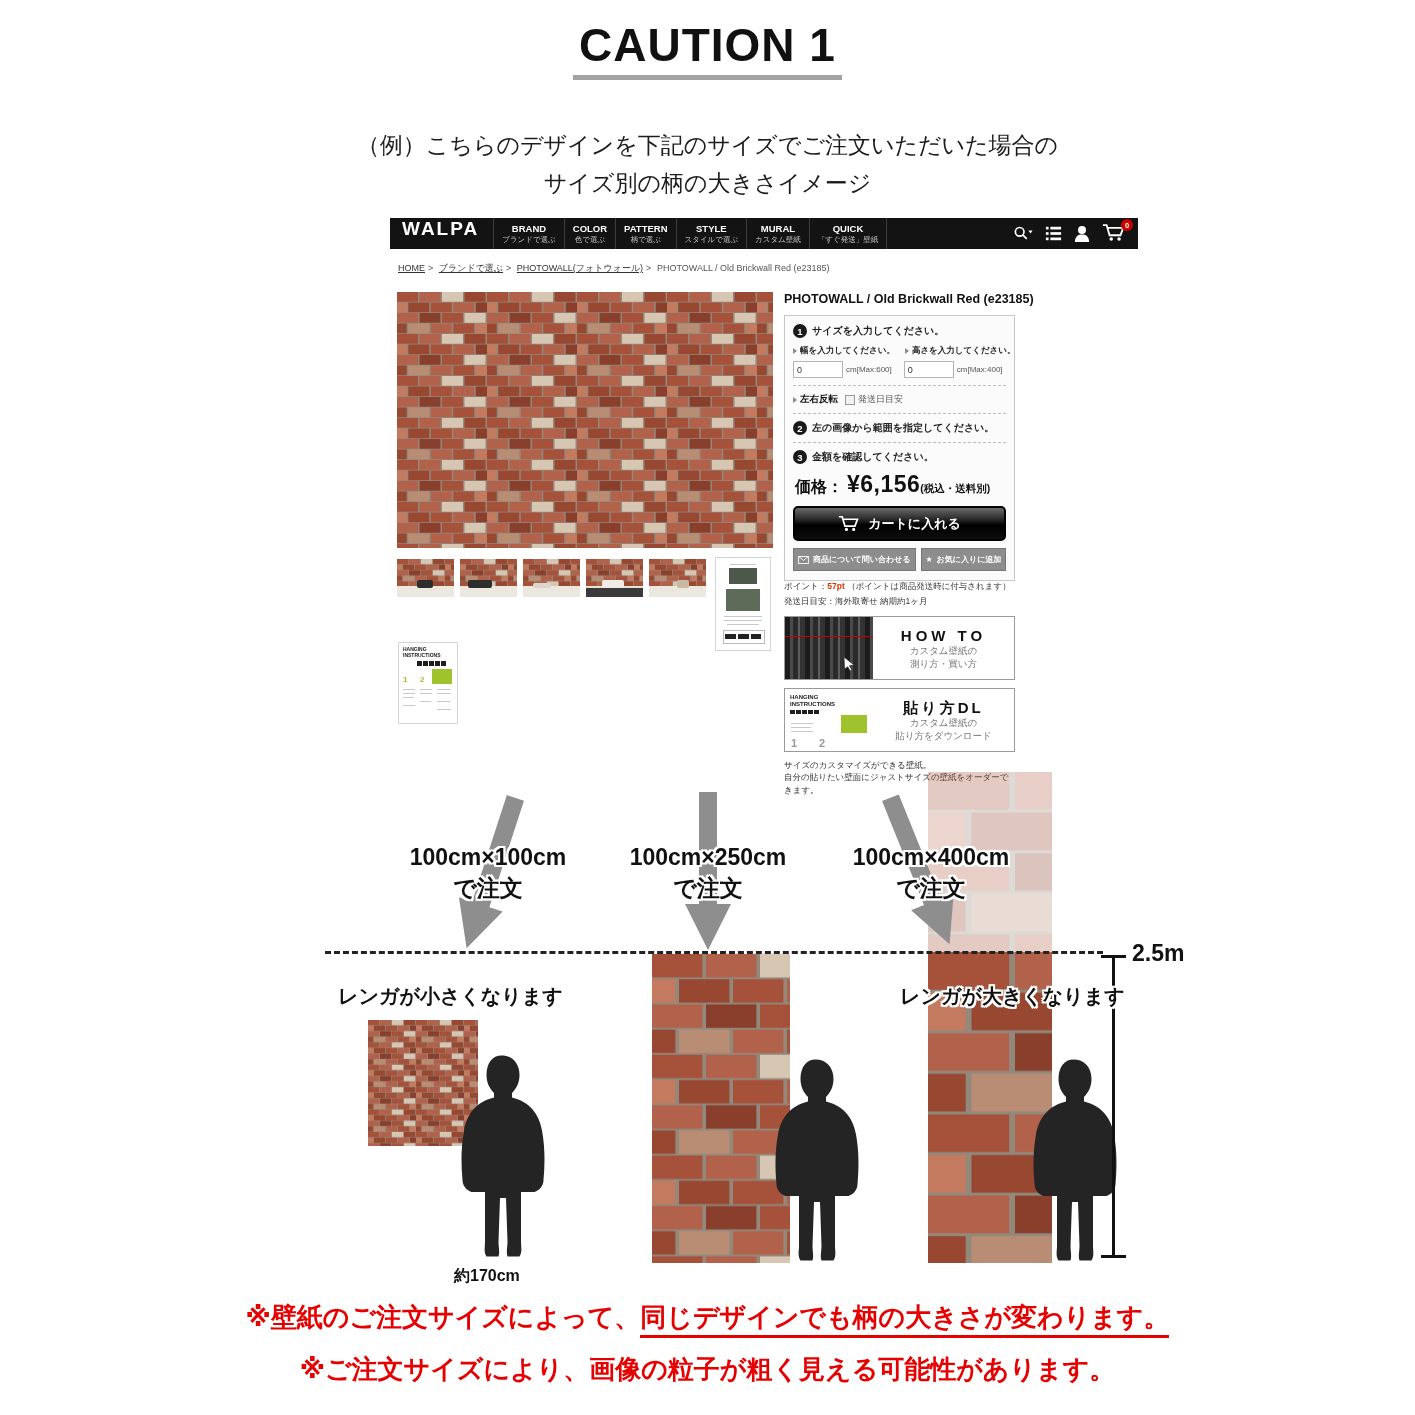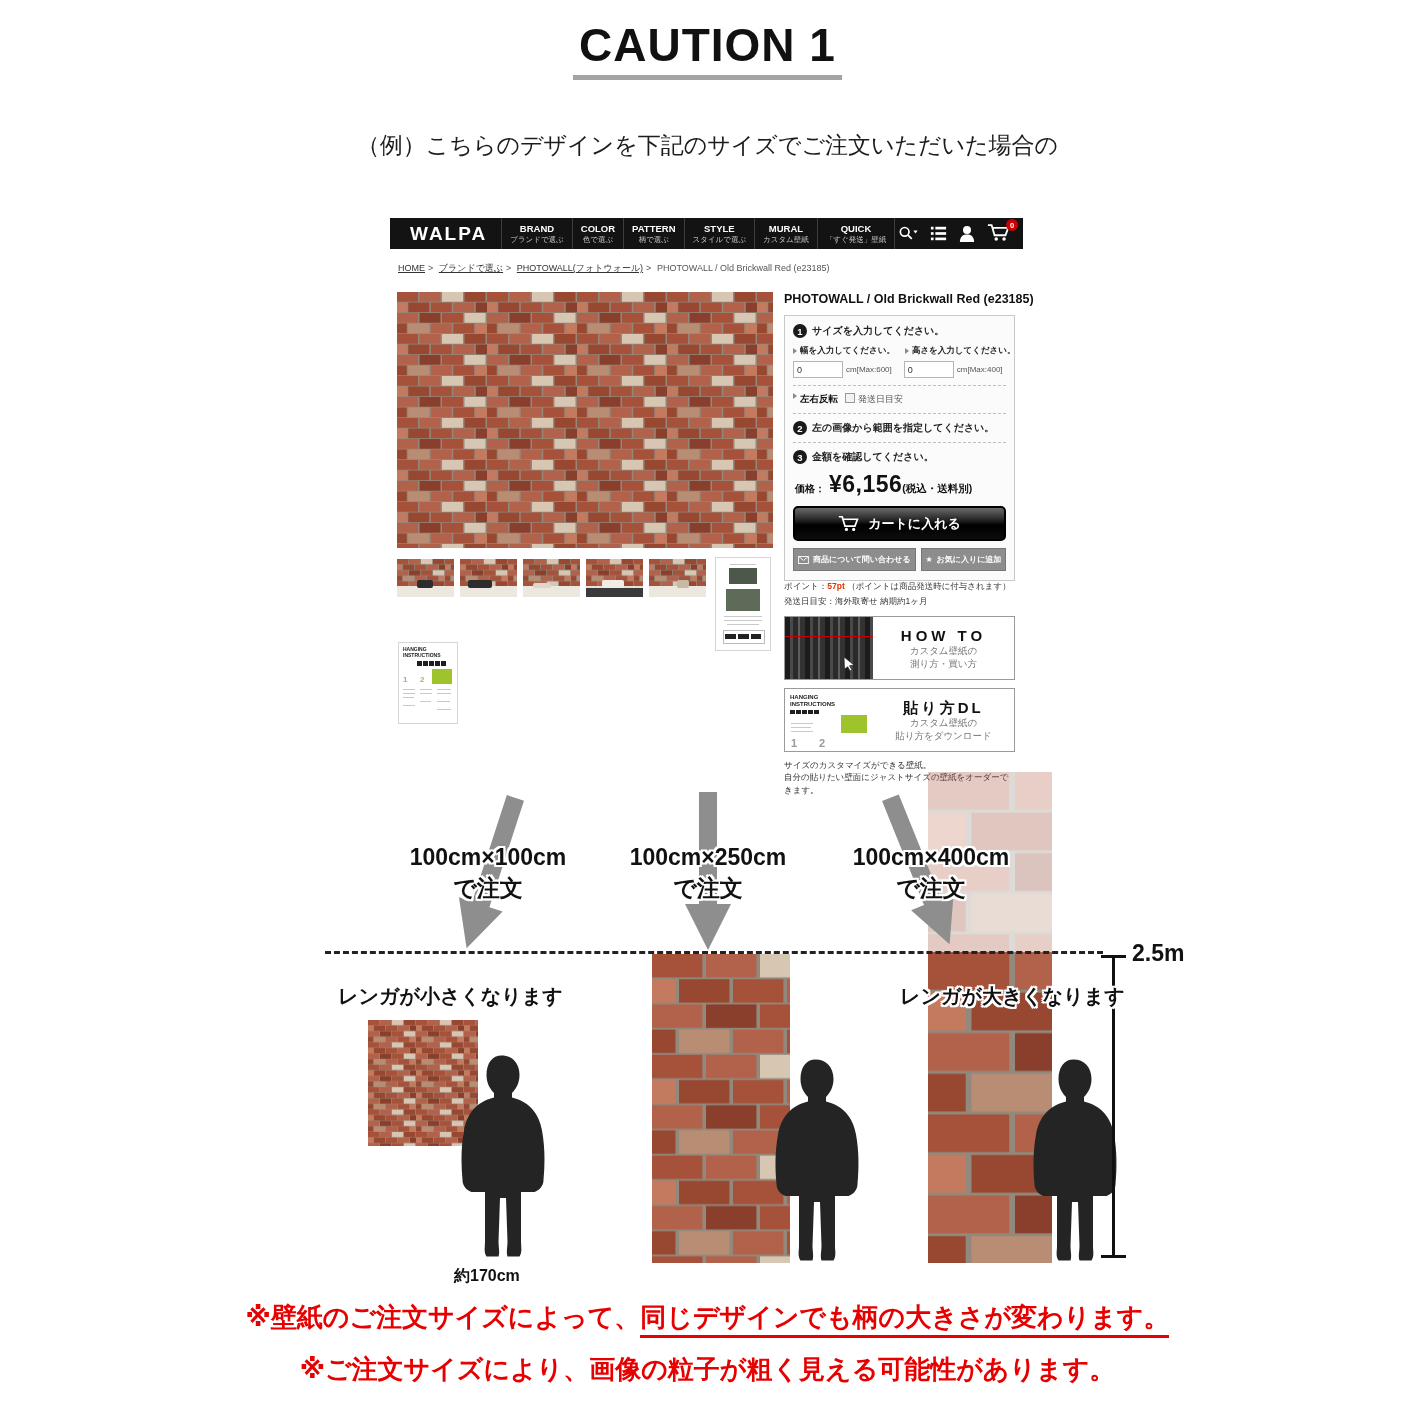--- a/index.html
+++ b/index.html
@@ -6,21 +6,21 @@
   body{font-family:"Liberation Sans","DejaVu Sans",sans-serif;color:#111;}
   #canvas{position:relative;width:1415px;height:1415px;background:#fff;overflow:hidden;}
   .abs{position:absolute;}
   .ctr{width:100%;text-align:center;}
   .halo{text-shadow:-2px -2px 0 #fff,2px -2px 0 #fff,-2px 2px 0 #fff,2px 2px 0 #fff,0 -2px 0 #fff,0 2px 0 #fff,-2px 0 0 #fff,2px 0 0 #fff;}
   
   .big-title{font-size:46px;font-weight:bold;letter-spacing:1px;display:inline-block;border-bottom:5px solid #a3a3a3;padding:0 6px 3px 6px;}
   .subtitle{font-size:23px;color:#1c1c1c;line-height:1.7;}
   
   #shop{left:390px;top:218px;width:635px;height:546px;font-size:9px;}
-  .shop-header{position:absolute;left:0;top:0;width:625px;height:31px;background:#131313;display:flex;align-items:center;padding-left:8px;}
+  .shop-header{position:absolute;left:0;top:0;width:748px;height:31px;background:#131313;display:flex;}
   .logo{color:#fff;font-size:19px;font-weight:bold;letter-spacing:2px;padding:0 14px 0 12px;}
   .nav{display:flex;height:100%;align-items:stretch;}
   .nav-item{display:flex;flex-direction:column;align-items:center;justify-content:center;padding:0 8px;border-left:1px solid #3d3d3d;cursor:pointer;}
   .nav-item:last-child{border-right:1px solid #3d3d3d;}
   .nav-item .l1{font-size:9.5px;font-weight:bold;color:#fff;line-height:1.25;white-space:nowrap;}
   .nav-item .l2{font-size:7.5px;color:#c9c9c9;line-height:1.25;white-space:nowrap;}
   .hicons{display:flex;align-items:center;gap:12px;margin-left:auto;padding-right:12px;}
   .cartwrap{position:relative;}
   .badge{position:absolute;right:-7px;top:-4px;width:12px;height:12px;border-radius:50%;background:#cc0000;color:#fff;font-size:7.5px;font-weight:bold;display:flex;align-items:center;justify-content:center;}
   .crumbs{position:absolute;left:8px;top:44px;font-size:9px;color:#555;white-space:nowrap;}
@@ -33,21 +33,21 @@
   .formbox{border:1px solid #c8c8c8;background:#fbfbfb;padding:8px 8px 9px 8px;}
   .srow{display:flex;align-items:center;gap:5px;font-size:10px;font-weight:bold;color:#222;}
   .scircle{flex:0 0 auto;width:14px;height:14px;border-radius:50%;background:#1a1a1a;color:#fff;font-size:9.5px;font-weight:bold;display:inline-flex;align-items:center;justify-content:center;}
   .collbl{font-size:8.5px;font-weight:bold;color:#222;display:flex;align-items:center;white-space:nowrap;}
   .tri{width:0;height:0;border-left:4px solid #8a8a8a;border-top:3px solid transparent;border-bottom:3px solid transparent;display:inline-block;margin-right:3px;flex:0 0 auto;}
   .finput{width:42px;height:15px;border:1px solid #b5b5b5;font-size:9px;padding:0 3px;background:#fff;color:#333;font-family:inherit;}
   .funit{font-size:8px;color:#555;margin-left:3px;white-space:nowrap;}
   .fdash{border-top:1px dashed #bdbdbd;margin:7px 0;}
   .chk{width:8px;height:8px;border:1px solid #999;background:#f2f2f2;display:inline-block;margin:0 3px 0 7px;}
   .price-row{display:flex;align-items:baseline;margin:7px 0 8px 2px;white-space:nowrap;}
-  .price-lbl{font-size:10px;font-weight:bold;}
+  .price-lbl{font-size:16px;font-weight:bold;}
   .price-amt{font-size:23px;font-weight:bold;letter-spacing:0.5px;margin-left:4px;}
   .price-note{font-size:10.5px;font-weight:bold;}
   .cartbtn{height:31px;border-radius:5px;background:linear-gradient(180deg,#6a6a6a 0%,#222 40%,#000 55%,#0d0d0d 100%);border:2px solid #000;color:#fff;display:flex;align-items:center;justify-content:center;gap:8px;font-size:13px;font-weight:bold;cursor:pointer;}
   .btnrow{display:flex;gap:5px;margin-top:7px;}
   .graybtn{background:#8d8d8d;border:1px solid #777;color:#fff;font-size:8px;font-weight:bold;display:flex;align-items:center;justify-content:center;gap:4px;height:21px;cursor:pointer;white-space:nowrap;}
   .points{font-size:8.5px;color:#333;margin-top:0;white-space:nowrap;}
   .red-pt{color:#dd3300;font-weight:bold;}
   .shipline{font-size:8.5px;color:#333;margin-top:3px;}
   .infobox{display:flex;border:1px solid #9a9a9a;height:62px;margin-top:8px;background:#fff;cursor:pointer;}
   .infobox .img{width:88px;height:100%;position:relative;overflow:hidden;flex:0 0 auto;}
@@ -117,20 +117,21 @@
       <pattern id="brickLarge" href="#brickTile" patternTransform="scale(2.9)"></pattern>
       <path id="personShape" d="M49 2 C56 2 61 7 61 15 C61 20 59 24 56 27 L56 30 C68 33 74 41 76 52 C78 63 78 74 77 85 C77 89 74 92 71 93 L62 93 L62 126 C62 130 63 133 61 136 L53 136 C52 133 53 130 53 126 L52 97 L48 97 L47 126 C47 130 48 133 47 136 L39 136 C37 133 38 130 38 126 L38 93 L29 93 C26 92 23 89 23 85 C22 74 22 63 24 52 C26 41 32 33 44 30 L44 27 C41 24 39 20 39 15 C39 7 43 2 49 2 Z"></path>
       <path id="arrowShape" d="M14 0 H32 V112 H46 L23 158 L0 112 H14 Z"></path>
     </defs>
   </svg>
 
   <div class="abs ctr" style="top:18px;">
     <span class="big-title">CAUTION 1</span>
   </div>
   <div class="abs ctr subtitle" style="top:126px;">（例）こちらのデザインを下記のサイズでご注文いただいた場合の</div>
+  <div class="abs ctr subtitle" style="top:164px;">サイズ別の柄の大きさイメージ</div>
 
   <div id="shop" class="abs">
 
     <div class="shop-header">
       <div class="logo">WALPA</div>
       <div class="nav">
         <div class="nav-item">
           <span class="l1">BRAND</span>
           <span class="l2">ブランドで選ぶ</span>
         </div>
@@ -219,21 +220,21 @@
               <span>高さを入力してください。</span>
             </span>
         </div>
         <div style="display:flex;align-items:center;margin-top:4px;">
           <input class="finput" value="0" style="">
           <span class="funit">cm[Max:600]</span>
           <input class="finput" style="margin-left: 12px;" value="0">
           <span class="funit">cm[Max:400]</span>
         </div>
         <div class="fdash"></div>
-        <div style="display:flex;">
+        <div style="display:flex;align-items:center;">
           <span class="tri"></span>
           <span style="font-size:9.5px;font-weight:bold;">左右反転</span>
           <span class="chk"></span>
           <span style="font-size:9px;color:#555;">発送日目安</span>
         </div>
         <div class="fdash"></div>
         <div class="srow">
           <span class="scircle">2</span>
           <span>左の画像から範囲を指定してください。</span>
         </div>

